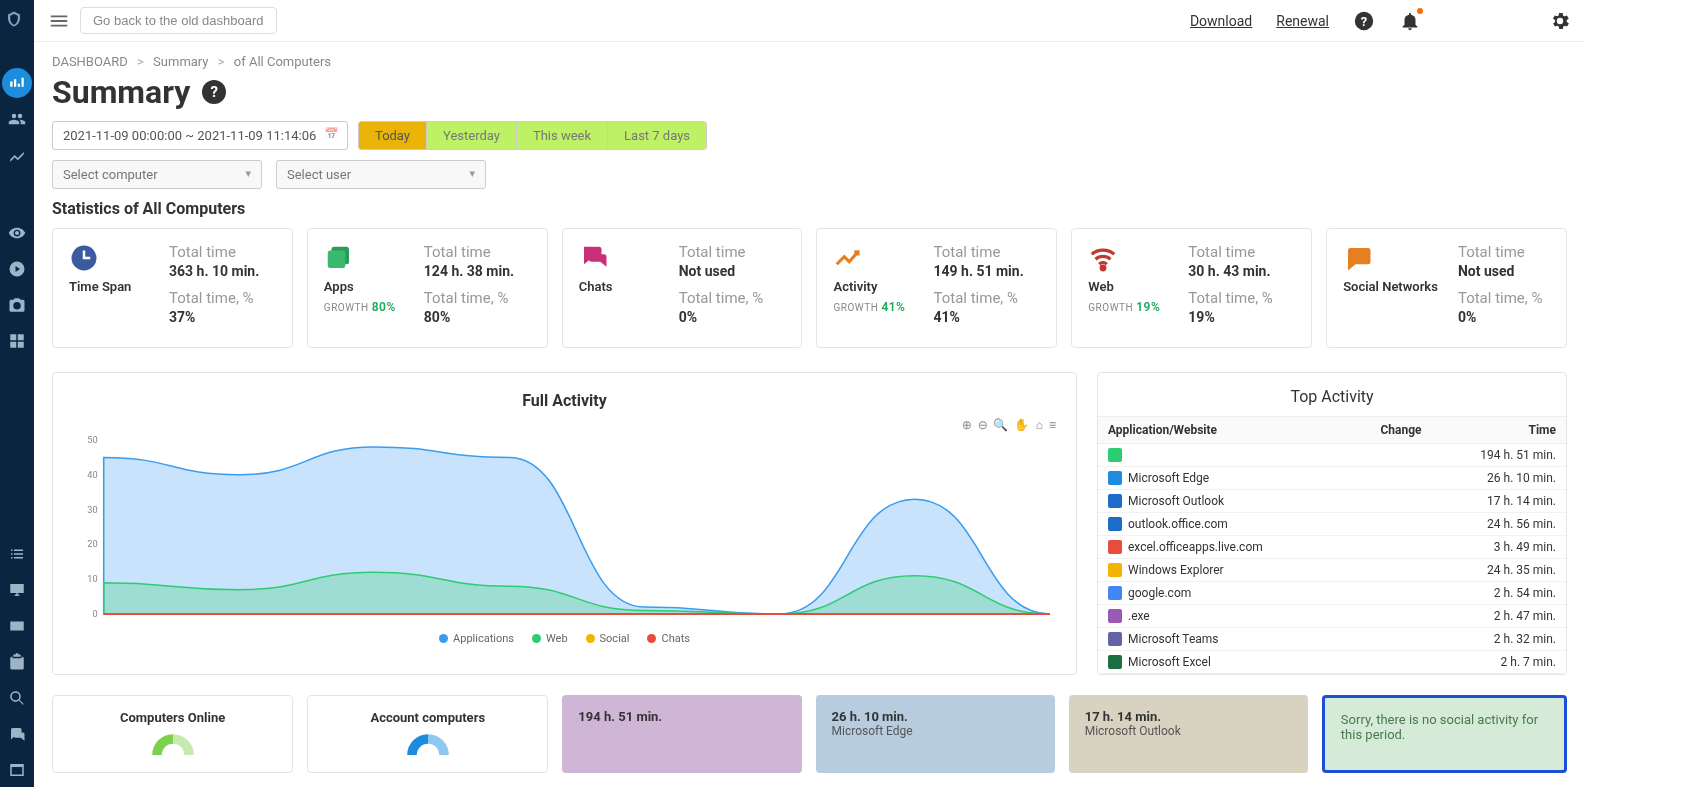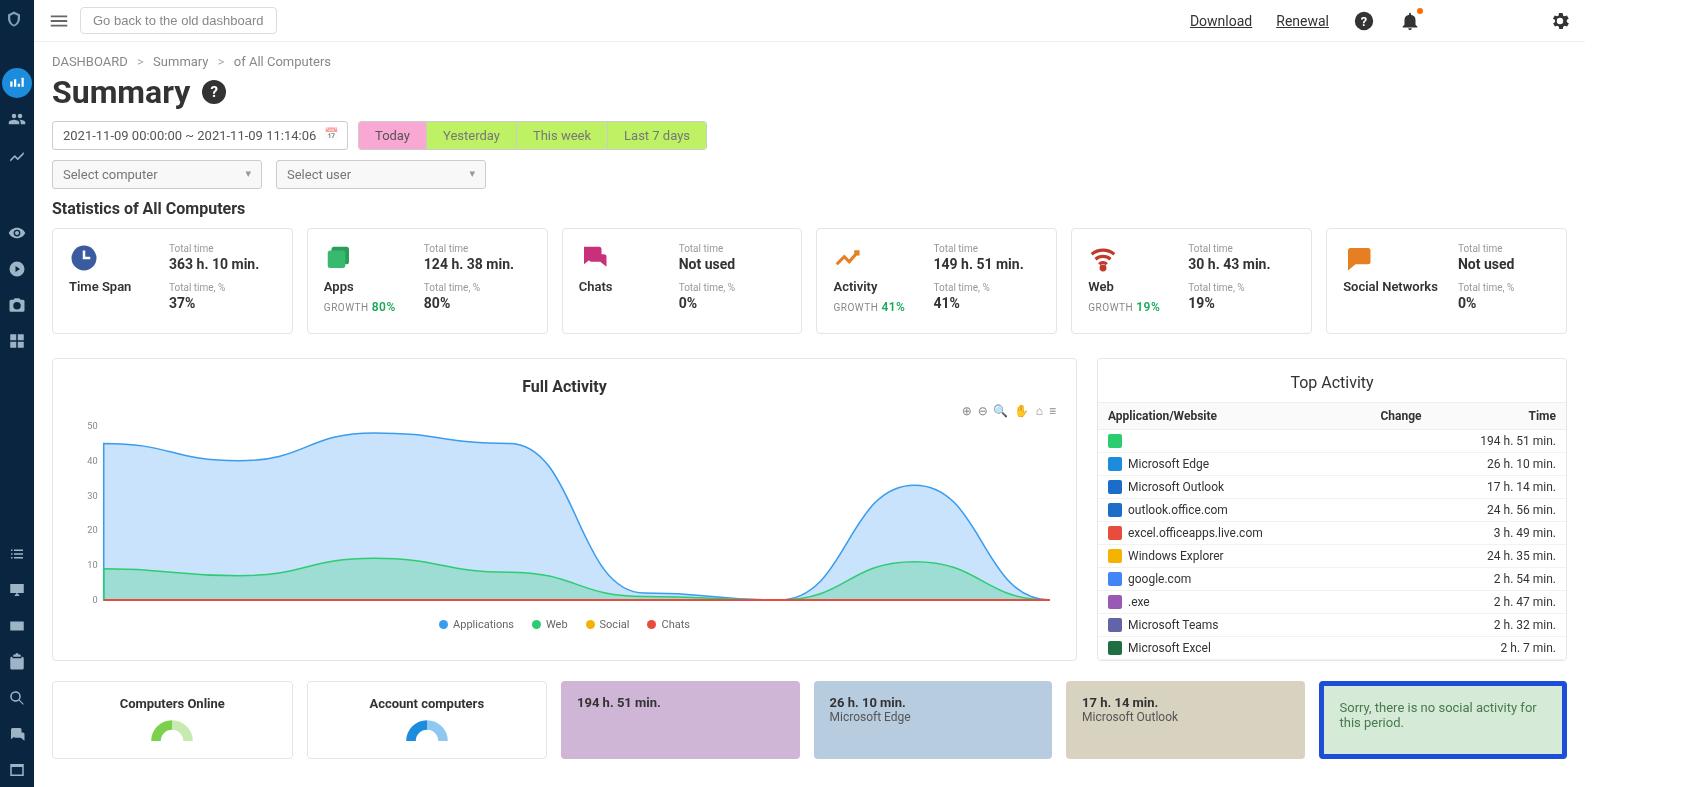--- a/index.html
+++ b/index.html
@@ -36,38 +36,38 @@
 .page-title-row { display: flex; align-items: center; gap: 12px; margin-bottom: 10px; }
 .page-title { font-size: 32px; font-weight: 700; color: #333; }
 .help-circle { width: 24px; height: 24px; background: #333; border-radius: 50%; color: #fff; display: flex; align-items: center; justify-content: center; font-weight: 700; cursor: pointer; font-size: 15px; }
 
 .filter-row { display: flex; gap: 10px; align-items: center; margin-bottom: 10px; }
 .date-input { border: 1px solid #ccc; border-radius: 3px; padding: 6px 28px 6px 10px; width: 296px; font-size: 13px; color: #555; position: relative; background: #fff; }
 .date-input::after { content: '📅'; position: absolute; right: 8px; top: 5px; opacity: .5; font-size: 12px; }
 .radio-group { display: flex; border: 1px solid #ccc; border-radius: 3px; overflow: hidden; }
 .radio-btn { padding: 6px 16px; border-right: 1px solid #ccc; font-size: 13px; color: #777; cursor: pointer; background: #bef264; }
 .radio-btn:last-child { border-right: none; }
-.radio-btn.active { background: #f9a8d4; color: #555; }
+.radio-btn.active { background: #eab308; color: #555; }
 
 .select-row { display: flex; gap: 14px; margin-bottom: 10px; }
 .select { border: 1px solid #ccc; border-radius: 3px; padding: 6px 28px 6px 10px; width: 210px; font-size: 13px; color: #777; background: #f8f8f8; position: relative; cursor: pointer; }
 .select::after { content: '▾'; position: absolute; right: 10px; top: 6px; color: #999; font-size: 11px; }
 
 .section-title { font-size: 16px; font-weight: 700; color: #333; margin-bottom: 10px; }
 
 
 .stat-row { display: flex; gap: 14px; margin-bottom: 24px; }
 .stat-card { flex: 1; border: 1px solid #e5e5e5; border-radius: 4px; padding: 14px 16px; display: flex; gap: 20px; background: #fff; }
 .stat-left { display: flex; flex-direction: column; gap: 6px; min-width: 80px; }
 .stat-icon { width: 30px; height: 30px; display: flex; align-items: center; justify-content: center; }
 .stat-name { font-size: 13px; font-weight: 600; color: #333; }
 .stat-growth { font-size: 10px; color: #888; letter-spacing: .5px; }
 .stat-growth .pct { color: #1aab5a; font-weight: 600; font-size: 12px; }
 .stat-right { display: flex; flex-direction: column; gap: 2px; }
-.stat-label { font-size: 10px; color: #999; }
+.stat-label { font-size: 15px; color: #999; }
 .stat-value { font-size: 14px; font-weight: 700; color: #333; margin-bottom: 8px; }
 
 
 .two-col { display: flex; gap: 20px; margin-bottom: 20px; }
 
 .chart-panel { flex: 1; border: 1px solid #e5e5e5; border-radius: 4px; padding: 18px 20px 10px; background: #fff; }
 .chart-title { text-align: center; font-size: 16px; font-weight: 700; margin-bottom: 8px; }
 .chart-tools { text-align: right; color: #888; font-size: 12px; margin-bottom: 2px; display: flex; justify-content: flex-end; gap: 6px; }
 .chart-tools span { cursor: pointer; }
 .chart-area { position: relative; height: 190px; }
@@ -504,20 +504,20 @@
           <div class="stat-big">194 h. 51 min.</div>
         </div>
         <div class="tile" style="background:#b8cce0">
           <div class="stat-big">26 h. 10 min.</div>
           <div class="stat-sub">Microsoft Edge</div>
         </div>
         <div class="tile" style="background:#d8d2c0">
           <div class="stat-big">17 h. 14 min.</div>
           <div class="stat-sub">Microsoft Outlook</div>
         </div>
-        <div class="tile" style="background:#d5ead7;border:5px solid #1d4ed8;color:#4a7a4d">
+        <div class="tile" style="background:#d5ead7;border:3px solid #1d4ed8;color:#4a7a4d">
           <div>Sorry, there is no social activity for this period.</div>
         </div>
       </div>
 
     </div>
   </div>
 </div>
 
 </body></html>

